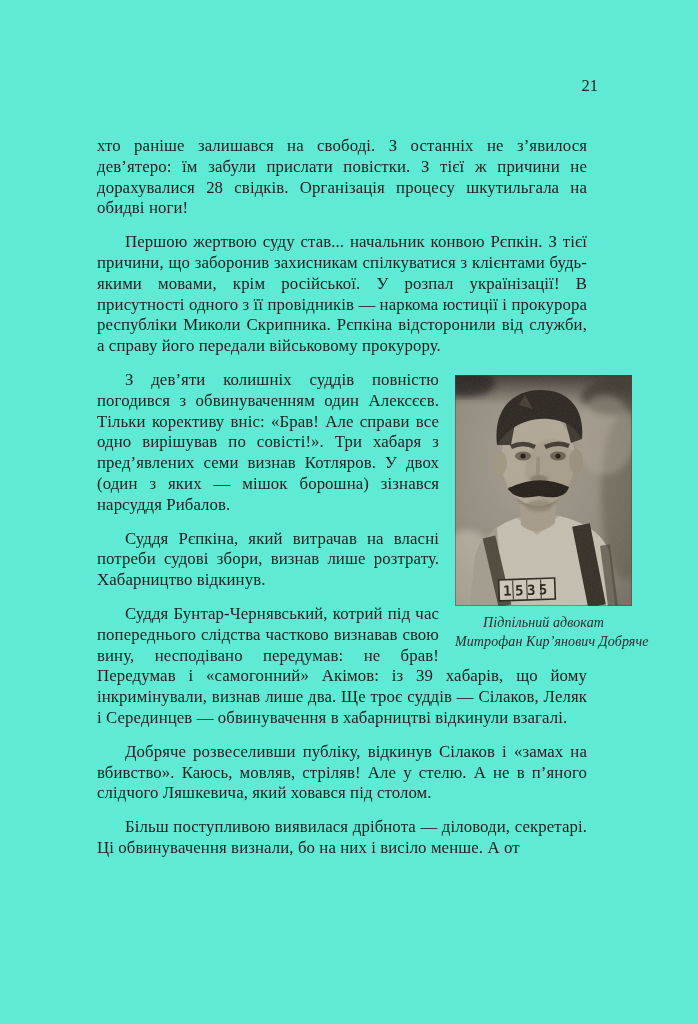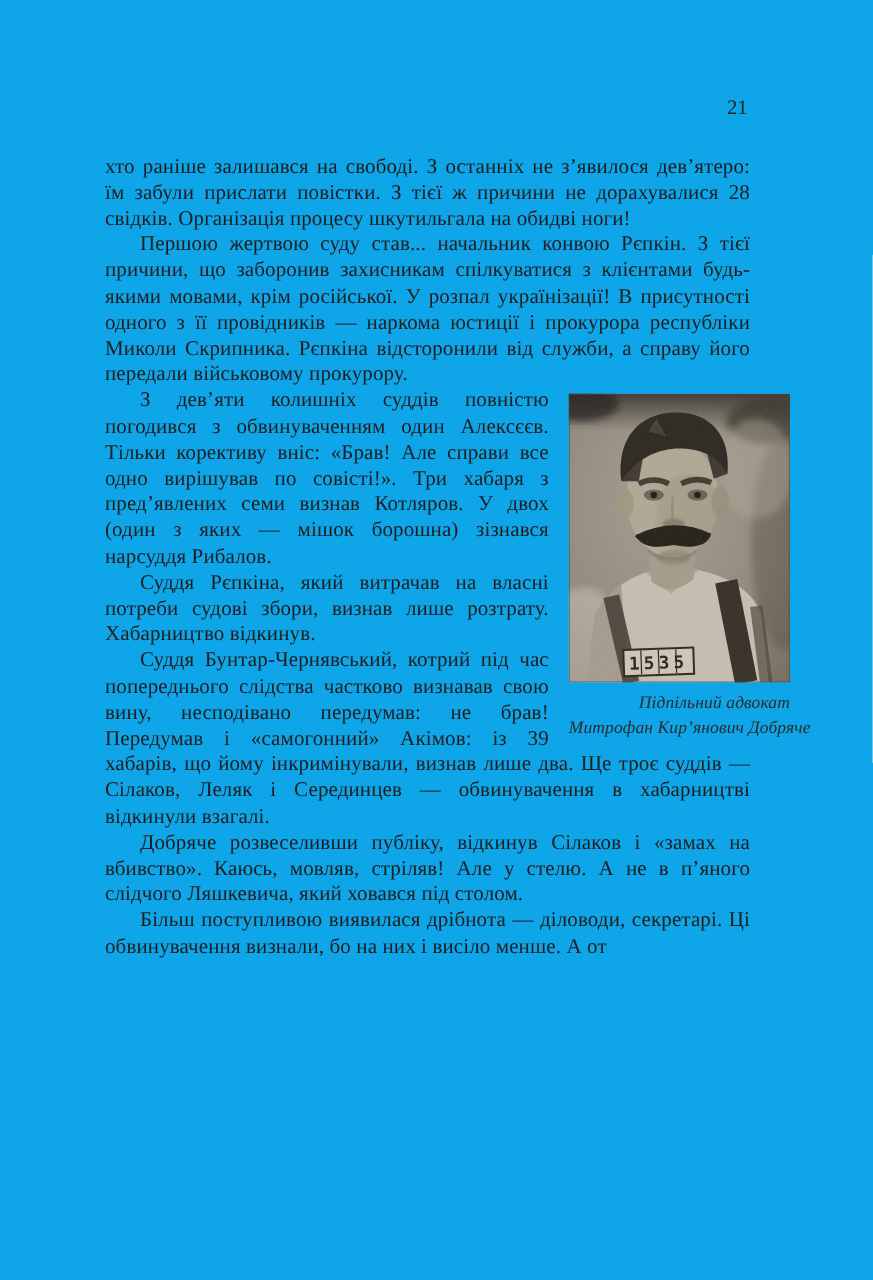--- a/index.html
+++ b/index.html
@@ -6,52 +6,52 @@
   body {
     width: 698px; height: 1024px;
     background: #ffffff;
     font-family: "Liberation Serif", serif;
     color: #1e1e1e;
     overflow: hidden;
   }
   .page {
     position: relative;
     width: 698px; height: 1024px;
-    background: #0ea5e9;
+    background: #5eead4;
   }
   .pagenum {
     position: absolute;
     top: 76px; right: 100px;
     font-size: 16.5px;
     color: #232323;
   }
   .body-text {
     position: absolute;
     left: 84px; top: 123px;
     width: 516px;
     font-size: 16.8px;
     line-height: 20.8px;
     text-align: justify;
     letter-spacing: 0.1px;
   }
-  .body-text p { margin: 0; padding: 0; }
+  .body-text p { margin: 13px; padding: 0; }
   .para.indent { text-indent: 28px; }
   .photo-figure {
     float: right;
     width: 177px;
     margin: 5px -32px 8px 16px;
   }
   .photo-figure svg { display: block; width: 177px; height: 231px; }
   .photo-caption {
     margin-top: 7px;
     font-style: italic;
     font-size: 14px;
     line-height: 19.5px;
     color: #2b2b2b;
-    text-align: right;
+    text-align: center;
     white-space: nowrap;
   }
   .cap-line { display: block; }
   .wrapzone::after { content: ""; display: block; clear: none; }
 </style>
 </head>
 <body>
 
 <div class="page">
 

